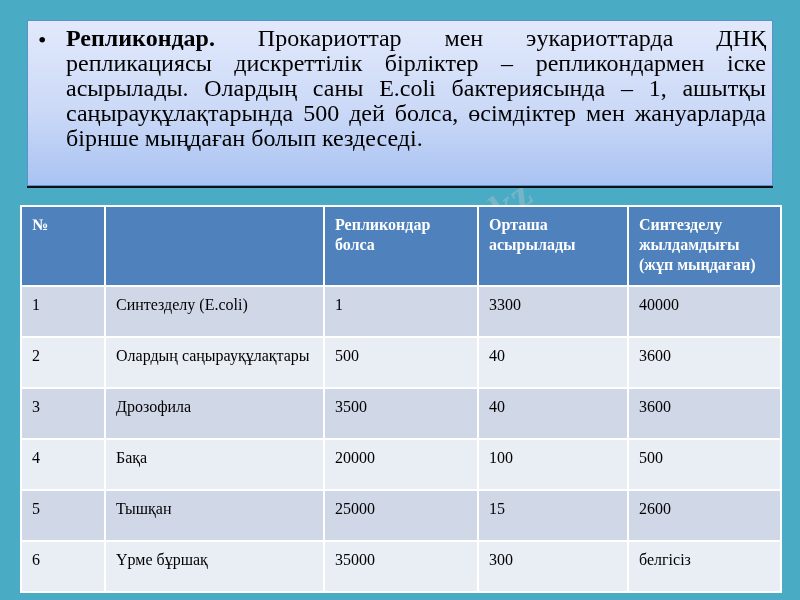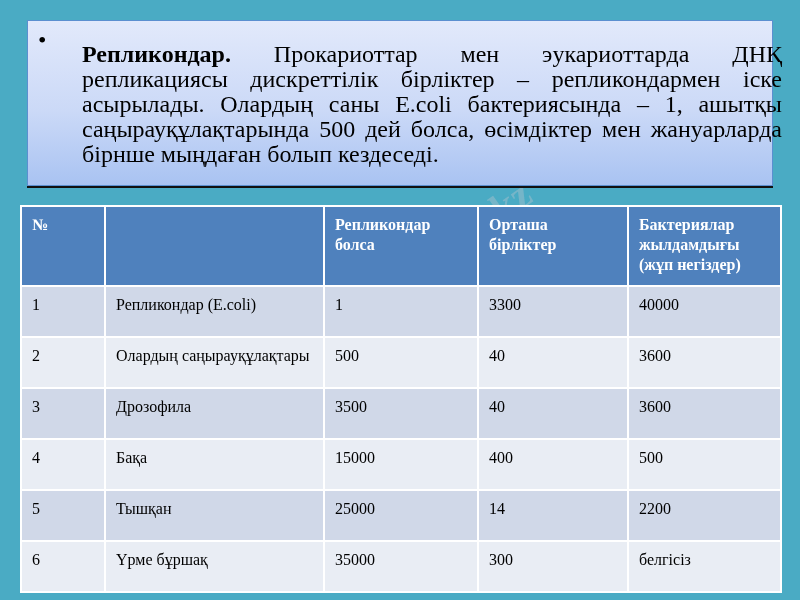--- a/index.html
+++ b/index.html
@@ -15,21 +15,21 @@
     border: 1px solid #5b8fd0;
     box-shadow: 0 2px 0 #111;
     box-sizing: border-box;
   }
   .textbox .bullet {
     position: absolute; left: 10px; top: 6px; font-size: 24px; color: #000;
   }
   .textbox .para {
     position: absolute; left: 38px; top: 5px; width: 700px;
     font-size: 24px; line-height: 25px; color: #000;
-    text-align: justify; margin: 16px;
+    text-align: justify; margin: 0;
   }
   .textbox .para b { font-weight: bold; }
   table.data {
     position: absolute; left: 20px; top: 205px; width: 760px; height: 375px;
     border-collapse: collapse; table-layout: fixed;
   }
   table.data td, table.data th {
     border: 2px solid #ffffff;
     vertical-align: top; text-align: left;
     padding: 8px 10px; font-size: 16px; line-height: 20px; color: #000;
@@ -64,28 +64,28 @@
       <col style="width:219px">
       <col style="width:154px">
       <col style="width:150px">
       <col style="width:153px">
   </colgroup>
   <thead>
     <tr>
       <th>№</th>
       <th></th>
       <th>Репликондар болса</th>
-      <th>Орташа бірліктер</th>
-      <th>Бактериялар жылдамдығы (жұп негіздер)</th>
+      <th>Орташа асырылады</th>
+      <th>Синтезделу жылдамдығы (жұп мыңдаған)</th>
     </tr>
   </thead>
   <tbody>
     <tr>
       <td>1</td>
-      <td>Репликондар  (E.coli)</td>
+      <td>Синтезделу  (E.coli)</td>
       <td>1</td>
       <td>3300</td>
       <td>40000</td>
     </tr>
     <tr>
       <td>2</td>
       <td>Олардың саңырауқұлақтары</td>
       <td>500</td>
       <td>40</td>
       <td>3600</td>
@@ -93,30 +93,30 @@
     <tr>
       <td>3</td>
       <td>Дрозофила</td>
       <td>3500</td>
       <td>40</td>
       <td>3600</td>
     </tr>
     <tr>
       <td>4</td>
       <td>Бақа</td>
-      <td>15000</td>
-      <td>400</td>
+      <td>20000</td>
+      <td>100</td>
       <td>500</td>
     </tr>
     <tr>
       <td>5</td>
       <td>Тышқан</td>
       <td>25000</td>
-      <td>14</td>
-      <td>2200</td>
+      <td>15</td>
+      <td>2600</td>
     </tr>
     <tr>
       <td>6</td>
       <td>Үрме бұршақ</td>
       <td>35000</td>
       <td>300</td>
       <td>белгісіз</td>
     </tr>
   </tbody>
 </table>

